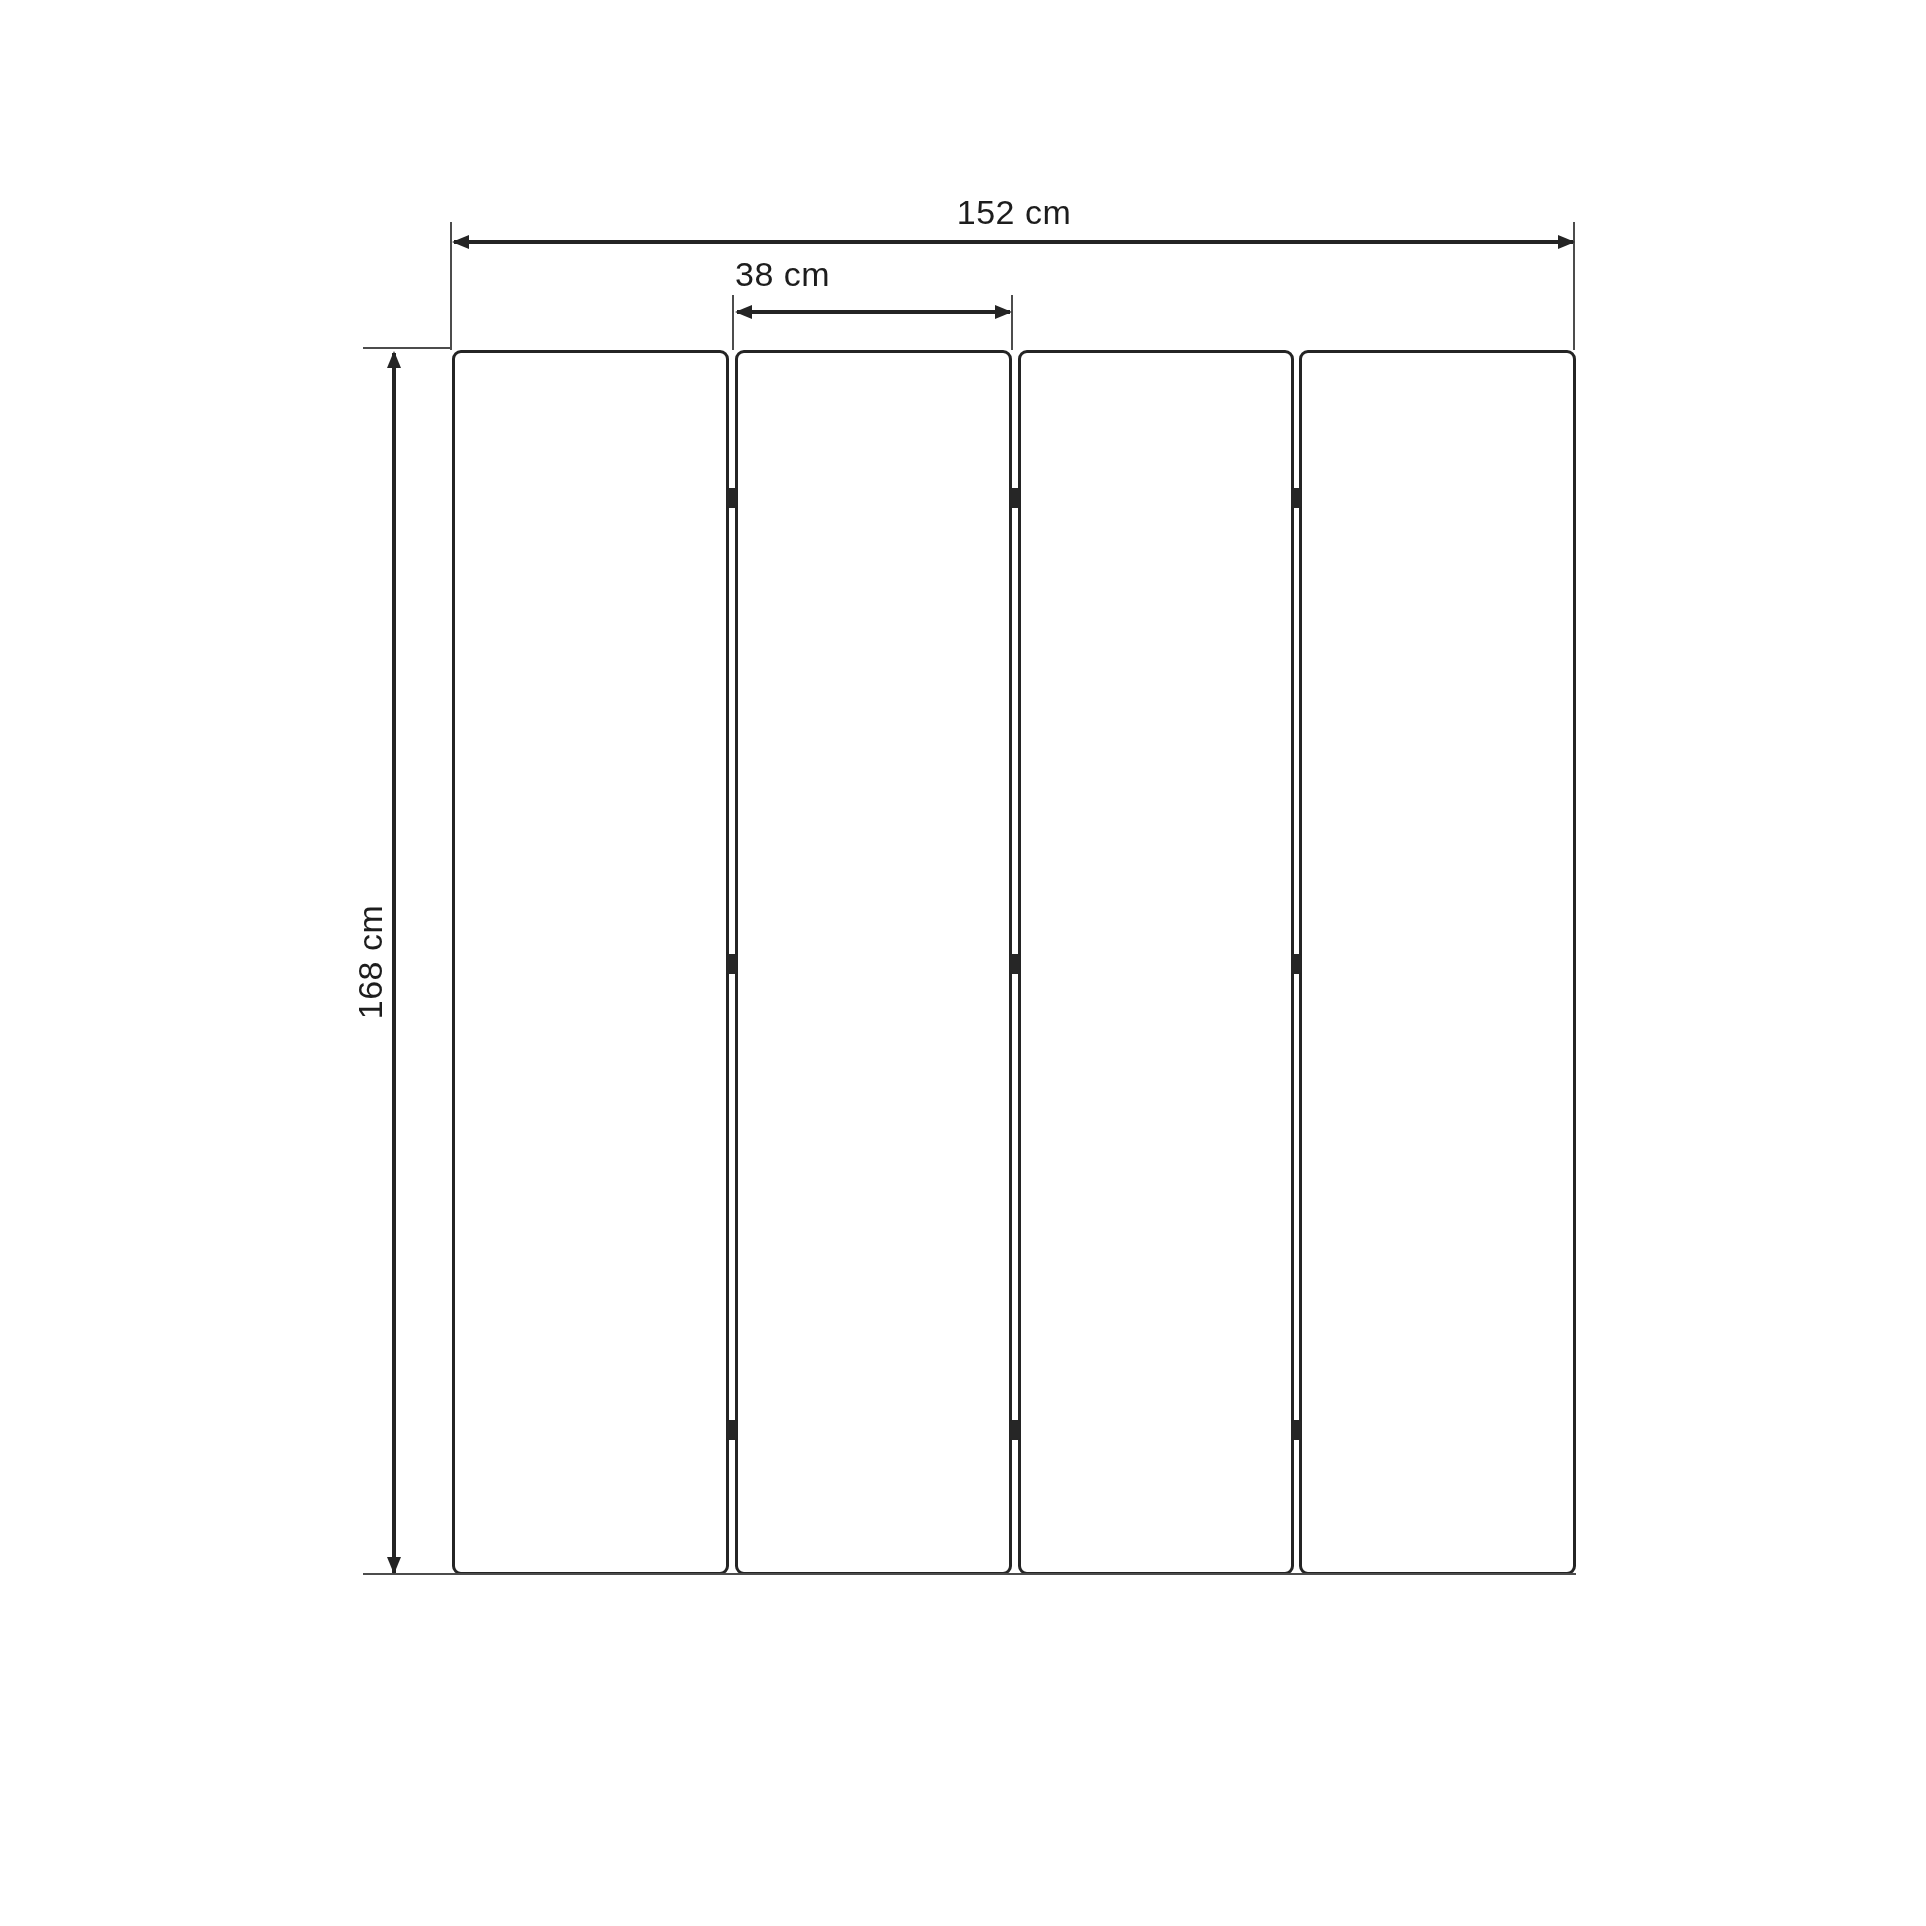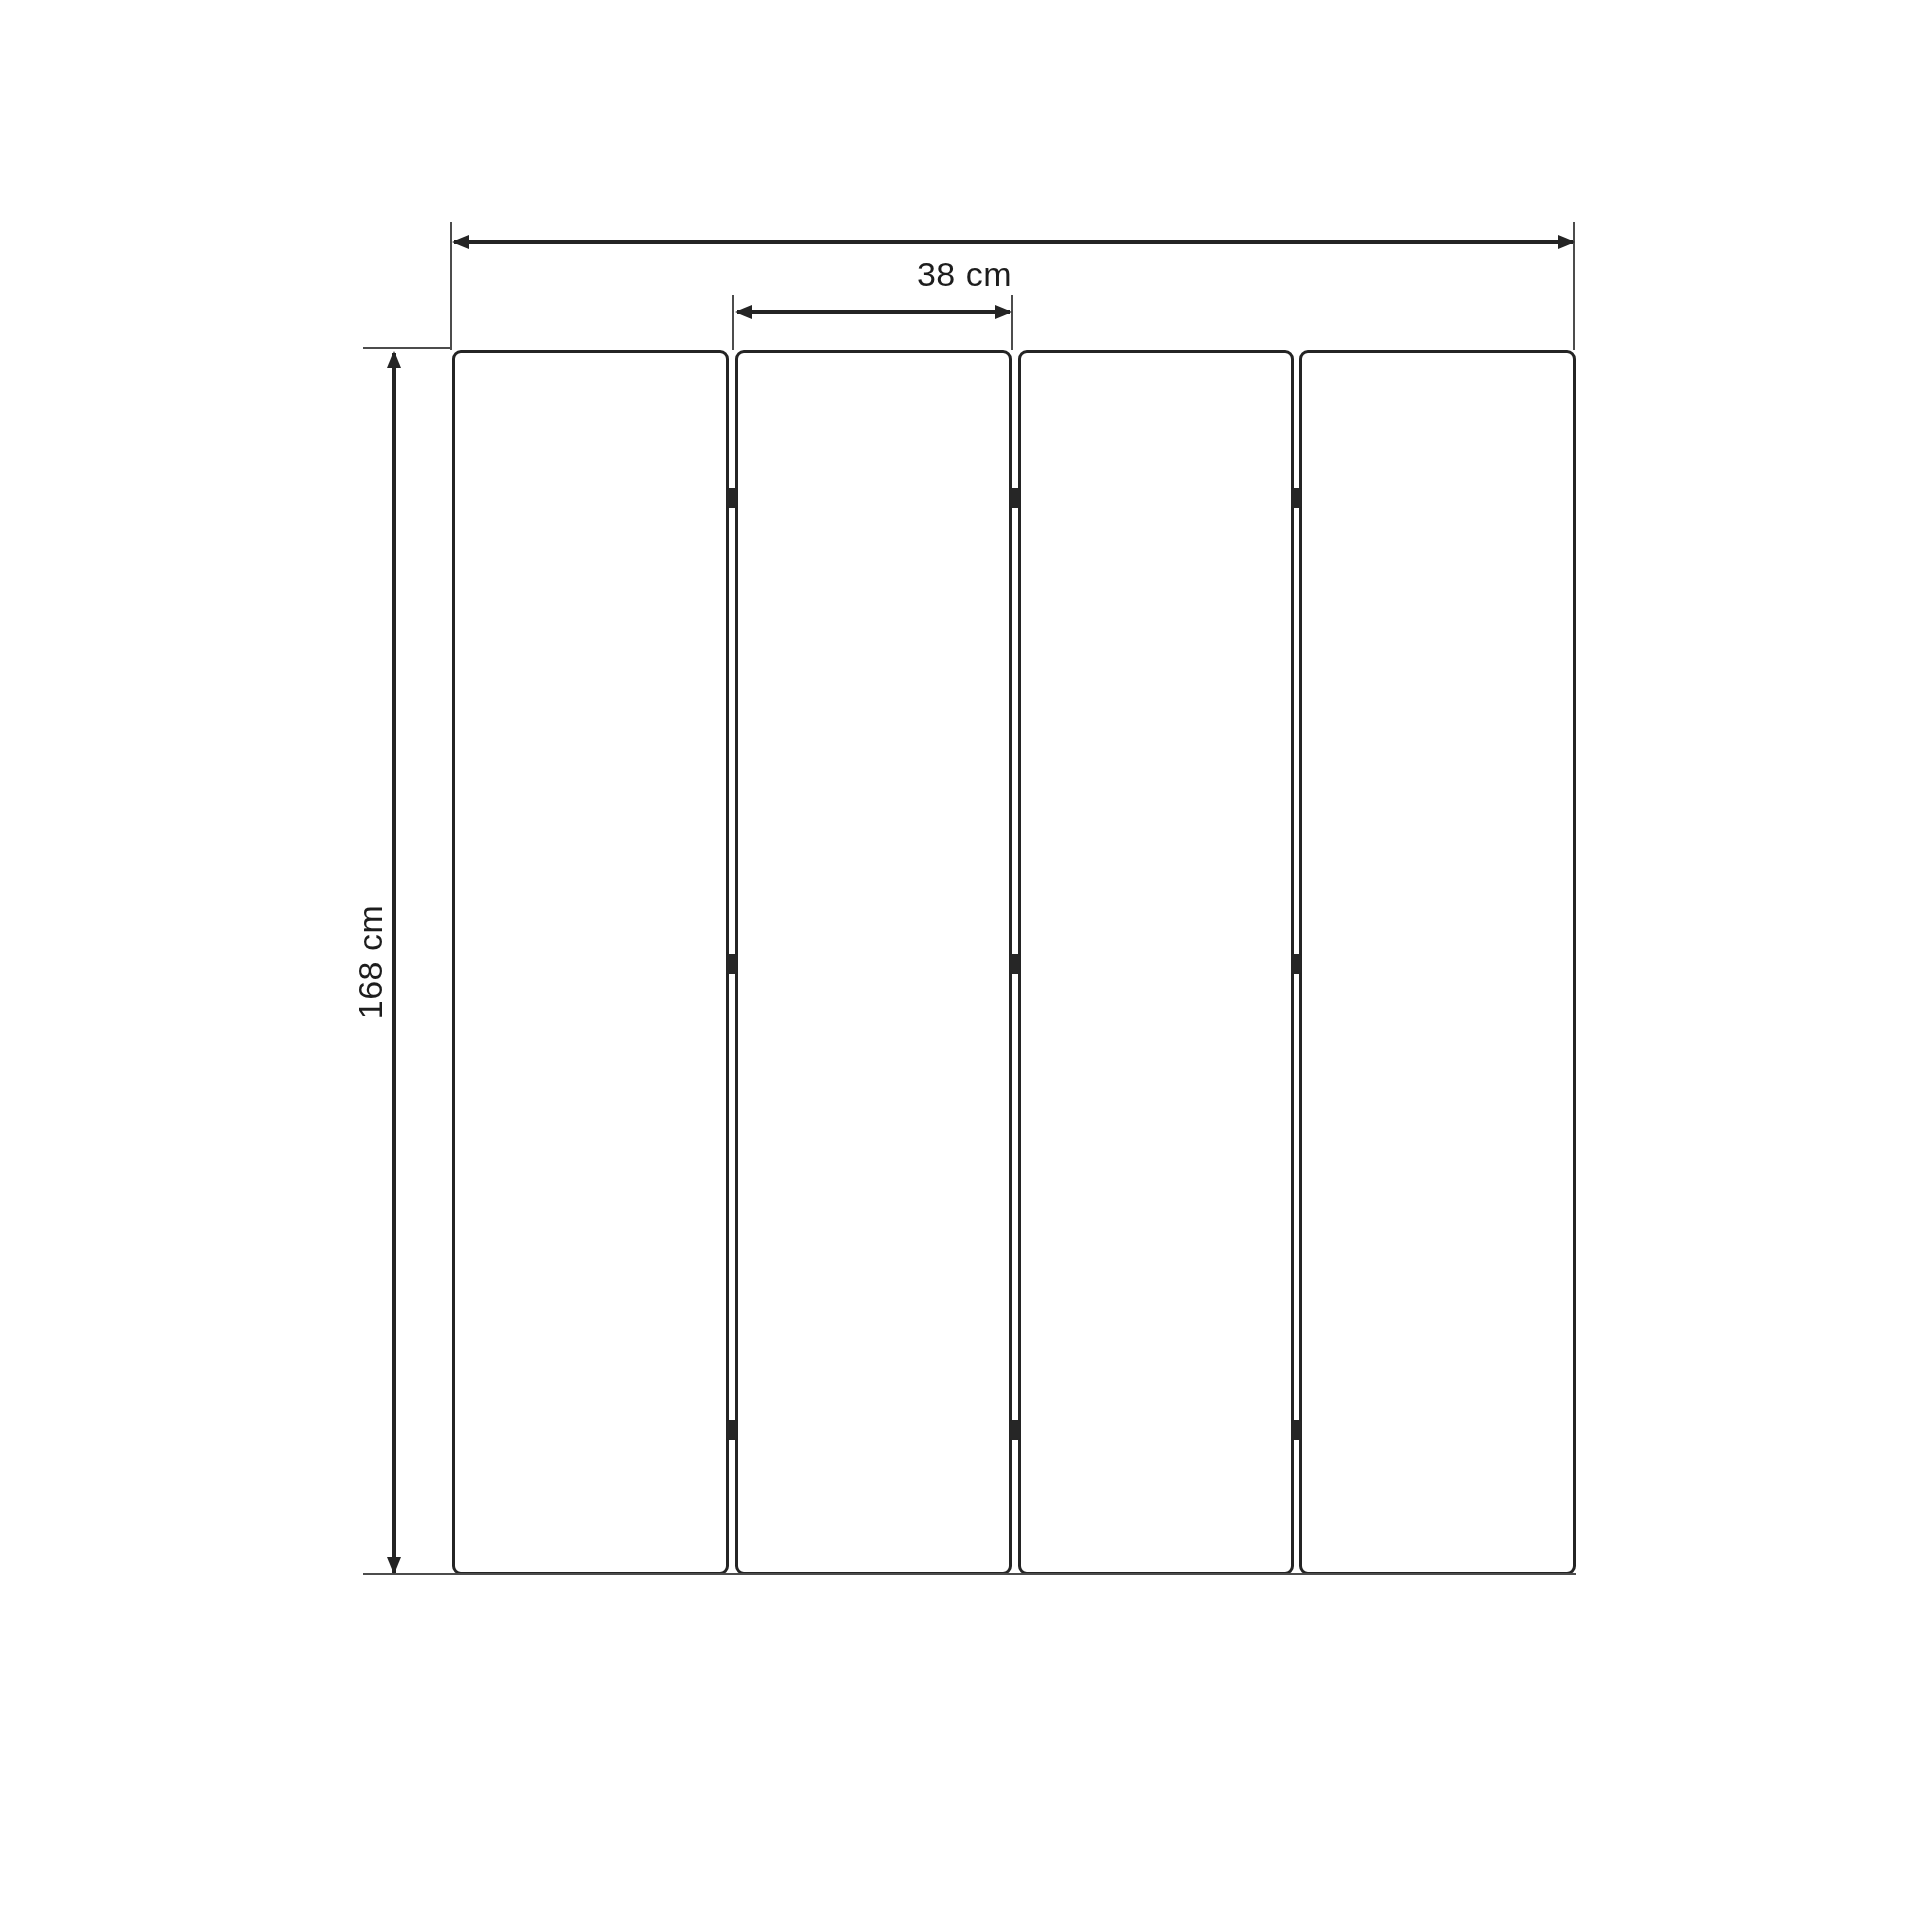--- a/index.html
+++ b/index.html
@@ -71,21 +71,21 @@
   
   .lbl {
     position: absolute;
     color: #1d1d1d;
     font-size: 34px;
     line-height: 34px;
     letter-spacing: 0.5px;
     white-space: nowrap;
   }
   .lbl-total  { left: 452px; top: 195px; width: 1124px; text-align: center; }
-  .lbl-panel  { left: 735px; top: 257px; width: 277px;  text-align: right; }
+  .lbl-panel  { left: 735px; top: 257px; width: 277px;  text-align: left; }
   .lbl-height {
     left: 370px; top: 962px;
     transform: translate(-50%, -50%) rotate(-90deg);
   }
 </style>
 </head>
 <body>
 
 <div class="canvas">
 
@@ -104,20 +104,21 @@
   <div class="hinge hx3 hy2"></div>
   <div class="hinge hx3 hy3"></div>
 
   <div class="ext" style="left:450px; top:222px; width:2px; height:128px;"></div>
   <div class="ext" style="left:1573px; top:222px; width:2px; height:128px;"></div>
   <div class="ext" style="left:732px; top:295px; width:2px; height:55px;"></div>
   <div class="ext" style="left:1011px; top:295px; width:2px; height:55px;"></div>
   <div class="ext" style="left:363px; top:347px; width:89px; height:2px;"></div>
   <div class="ext" style="left:363px; top:1573px; width:1213px; height:2px;"></div>
 
+  <div class="lbl lbl-total">152 cm</div>
   <div class="dim-h" style="left:454px; top:240px; width:1119px;"></div>
   <div class="arr arr-left" style="left:452px; top:235px;"></div>
   <div class="arr arr-right" style="left:1558px; top:235px;"></div>
 
   <div class="lbl lbl-panel">38 cm</div>
   <div class="dim-h" style="left:737px; top:310px; width:273px;"></div>
   <div class="arr arr-left" style="left:735px; top:305px;"></div>
   <div class="arr arr-right" style="left:995px; top:305px;"></div>
 
   <div class="lbl lbl-height">168 cm</div>

